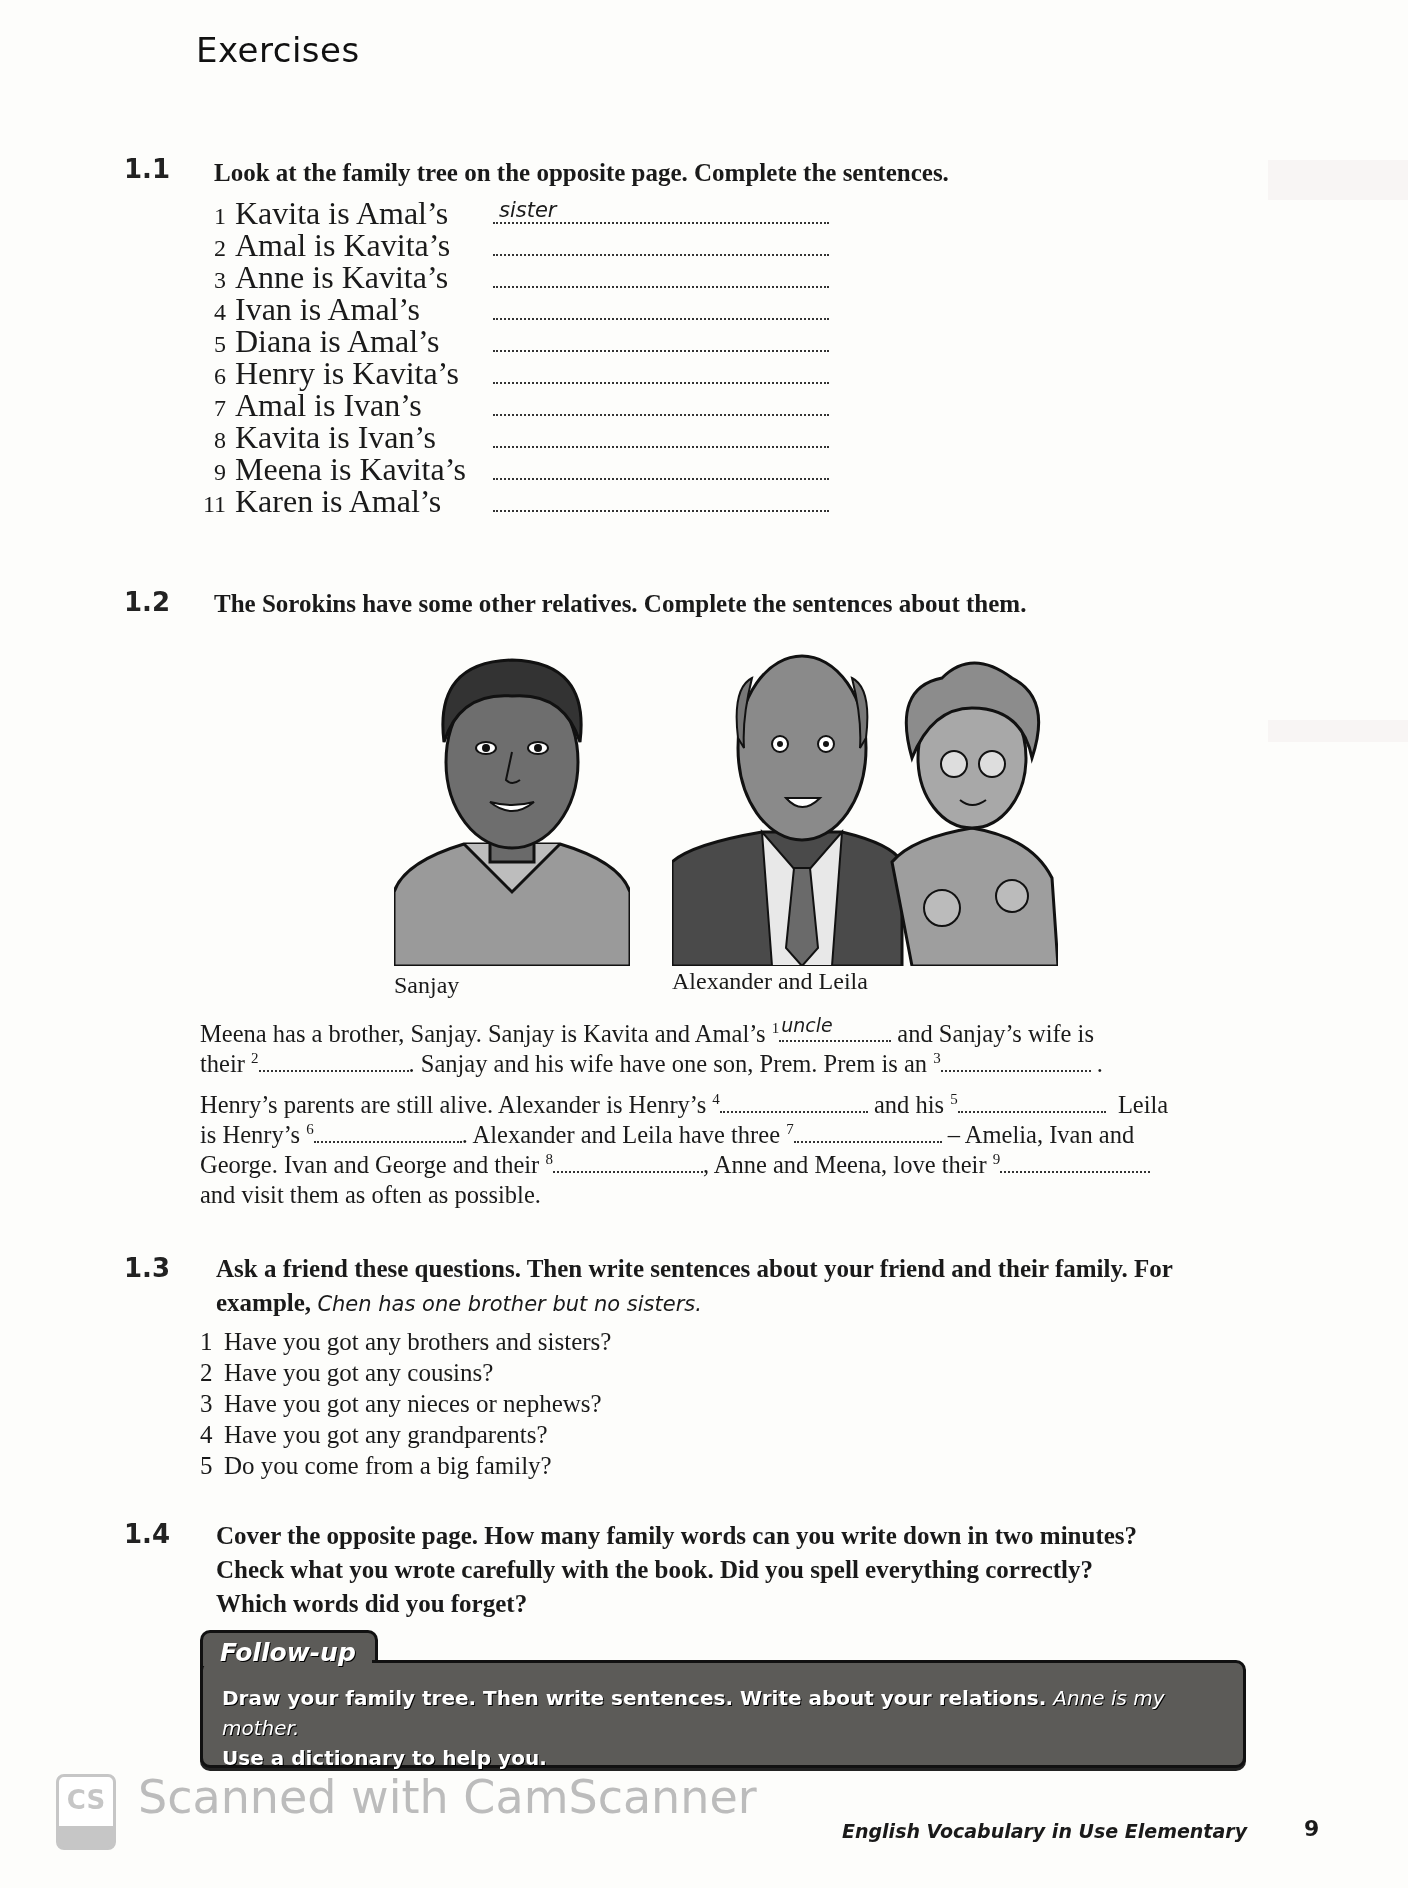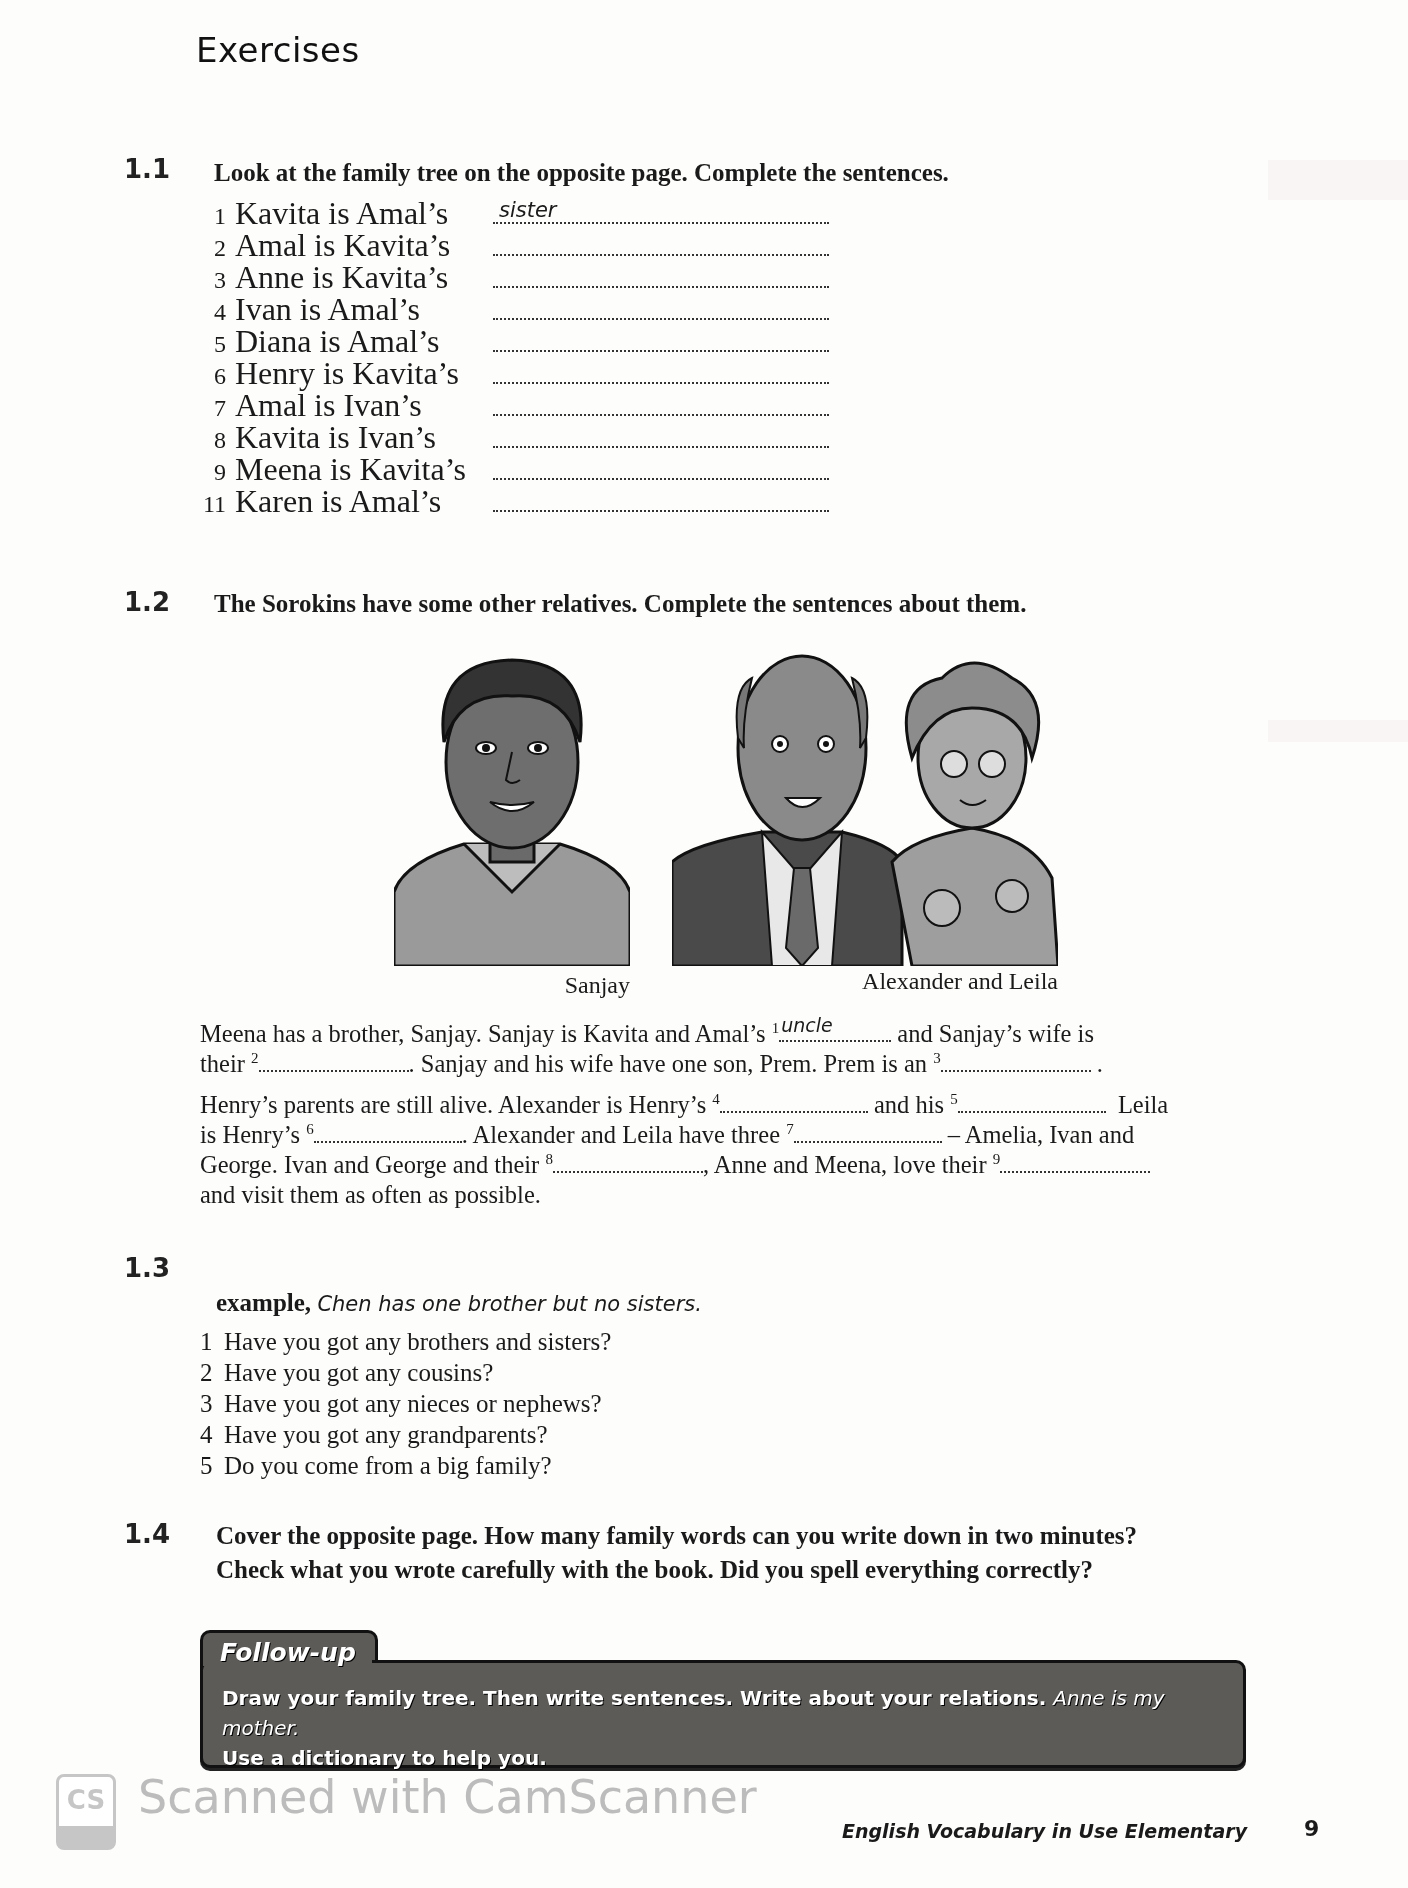--- a/index.html
+++ b/index.html
@@ -30,21 +30,21 @@
   .row11 { display: flex; height: 32px; align-items: baseline; }
   .row11 .n { width: 30px; text-align: right; font-size: 24px; padding-right: 9px; }
   .row11 .t { width: 258px; font-size: 32px; }
   .row11 .blank {
     width: 336px; border-bottom: 2px dotted #333; height: 22px; position: relative;
   }
   .row11 .blank .ans {
     position: absolute; left: 6px; bottom: 0px; font-size: 21px;
     font-family: "DejaVu Sans", sans-serif; font-style: italic;
   }
-  .caption { font-size: 24px; text-align: right; }
+  .caption { font-size: 24px; text-align: left; }
   .para {
     left: 200px; width: 1040px; font-size: 24.5px; line-height: 30px; color: #1a1a1a;
   }
   .para sup { font-size: 15px; vertical-align: 9px; line-height: 0; }
   .dl { display: inline-block; border-bottom: 2px dotted #333; height: 18px; vertical-align: baseline; position: relative; }
   .dl .ans { position: absolute; left: 2px; bottom: 0; font-family: "DejaVu Sans", sans-serif; font-style: italic; font-size: 19px; }
   .qlist { left: 200px; top: 1326px; }
   .qrow { font-size: 25px; line-height: 31px; display: flex; }
   .qrow .n { width: 24px; }
   .follow {
@@ -233,21 +233,21 @@
   <sup>7</sup><span class="dl" style="width:148px;"></span>
   <span>– Amelia, Ivan and</span><br>
   <span>George. Ivan and George and their</span>
   <sup>8</sup><span class="dl" style="width:150px;"></span><span>, Anne and Meena, love their</span>
   <sup>9</sup><span class="dl" style="width:150px;"></span><br>
   <span>and visit them as often as possible.</span>
 </div>
 
 <div class="abs ex-num" style="left:124px;top:1253px;">1.3</div>
 <div class="abs ex-instr" style="left:200px;top:1252px;width:1060px;">
-  <br>
+  <span>Ask a friend these questions. Then write sentences about your friend and their family. For</span><br>
   <span>example,</span>
   <span class="hand">Chen has one brother but no sisters.</span>
 </div>
 <div class="abs qlist" id="qlist">
     <div class="qrow">
       <span class="n">1</span>
       <span>Have you got any brothers and sisters?</span>
     </div>
     <div class="qrow">
       <span class="n">2</span>
@@ -264,20 +264,21 @@
     <div class="qrow">
       <span class="n">5</span>
       <span>Do you come from a big family?</span>
     </div>
   </div>
 
 <div class="abs ex-num" style="left:124px;top:1519px;">1.4</div>
 <div class="abs ex-instr" style="left:200px;top:1519px;width:1060px;">
   <div>Cover the opposite page. How many family words can you write down in two minutes?</div>
   <div>Check what you wrote carefully with the book. Did you spell everything correctly?</div>
+  <div>Which words did you forget?</div>
 </div>
 
 <div class="abs follow-tab"></div>
 <div class="abs follow"></div>
 <div class="abs" style="left:203px;top:1660px;width:169px;height:6px;background:#5c5b58;"></div>
 <div class="abs follow-title">Follow-up</div>
 <div class="abs follow-text">
   <span>Draw your family tree. Then write sentences. Write about your relations.</span>
   <span class="hand">Anne is my mother.</span><br>
   <span>Use a dictionary to help you.</span>

